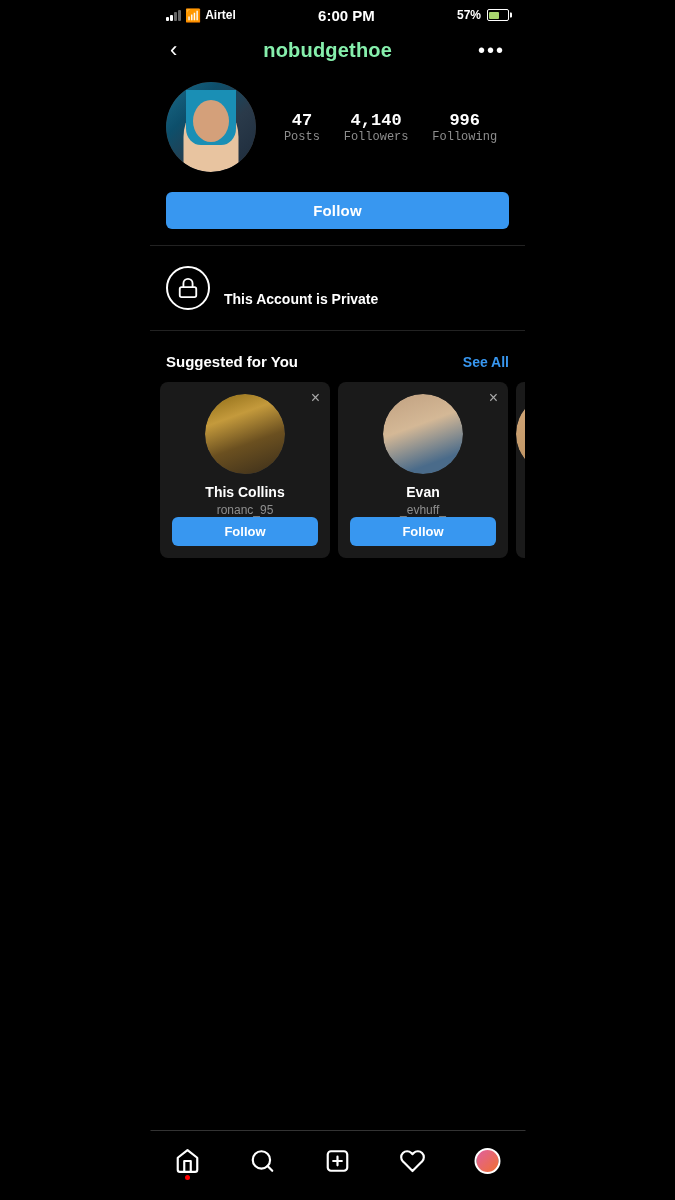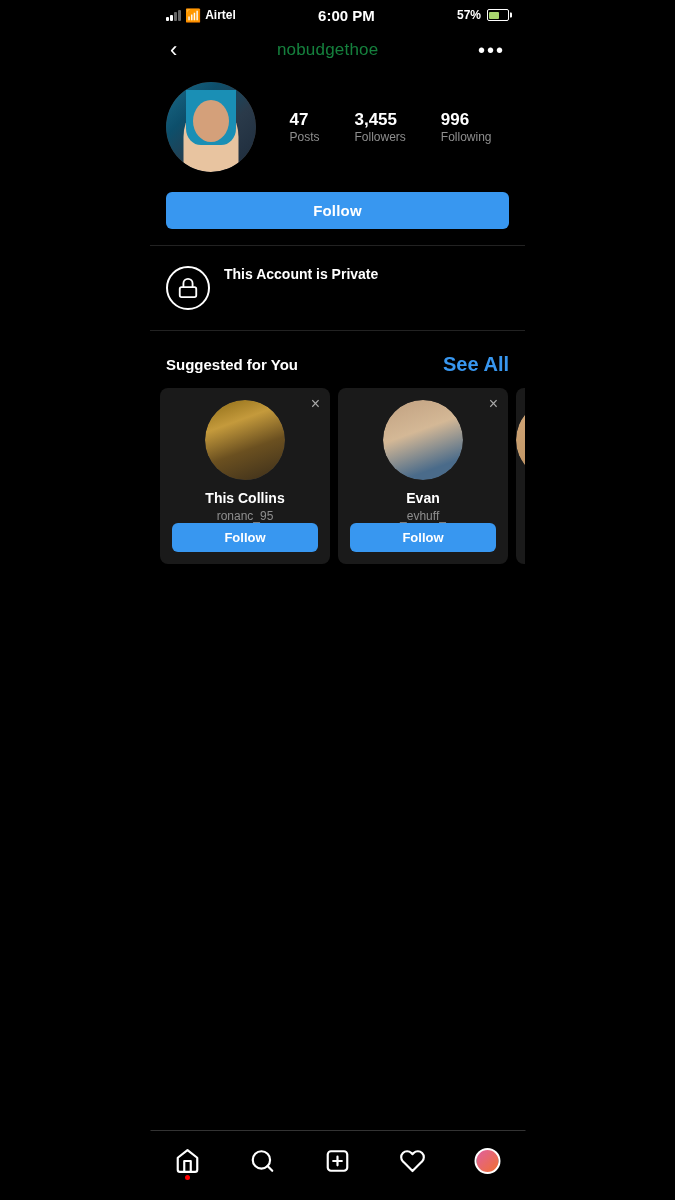--- a/index.html
+++ b/index.html
@@ -76,23 +76,23 @@
       padding: 8px 16px;
       height: 44px;
     }
     .nav-back {
       font-size: 22px;
       color: #fff;
       cursor: pointer;
       padding: 4px;
     }
     .nav-title {
-      font-size: 17px;
-      font-weight: 400;
-      color: #15803d;
+      font-size: 20px;
+      font-weight: 700;
+      color: #86efac;
       letter-spacing: 0.2px;
     }
     .nav-more {
       font-size: 20px;
       color: #fff;
       cursor: pointer;
       letter-spacing: 2px;
       padding: 4px;
     }
 
@@ -159,20 +159,22 @@
       z-index: 3;
     }
 
     .stats-container {
       flex: 1;
       display: flex;
       justify-content: space-around;
       align-items: center;
     }
     .stat-item {
+      text-align: center;
+      font-family: Liberation Mono, monospace;
     }
     .stat-number {
       font-size: 17px;
       font-weight: 700;
       color: #fff;
       display: block;
     }
     .stat-label {
       font-size: 12px;
       color: #8e8e8e;
@@ -193,21 +195,21 @@
       padding: 10px;
       font-size: 15px;
       font-weight: 600;
       cursor: pointer;
       letter-spacing: 0.2px;
     }
 
     
     .private-notice {
       display: flex;
-      align-items: flex-start;
+      align-items: flex-end;
       gap: 14px;
       padding: 20px 16px;
       border-top: 0.5px solid #222;
       border-bottom: 0.5px solid #222;
       margin: 0 0 12px;
     }
     .lock-icon {
       width: 44px;
       height: 44px;
       border: 2px solid #fff;
@@ -241,21 +243,21 @@
       justify-content: space-between;
       align-items: center;
       padding: 10px 16px 12px;
     }
     .suggested-title {
       font-size: 15px;
       font-weight: 700;
       color: #fff;
     }
     .see-all-link {
-      font-size: 20px;
+      font-size: 14px;
       font-weight: 600;
       color: #3897f0;
       cursor: pointer;
     }
 
     
     .suggested-cards {
       display: flex;
       gap: 0;
       overflow-x: hidden;
@@ -424,21 +426,21 @@
     <div class="avatar-img">
       <div class="avatar-face"></div>
     </div>
   </div>
   <div class="stats-container">
     <div class="stat-item">
       <span class="stat-number">47</span>
       <span class="stat-label">Posts</span>
     </div>
     <div class="stat-item">
-      <span class="stat-number">3,455</span>
+      <span class="stat-number">4,140</span>
       <span class="stat-label">Followers</span>
     </div>
     <div class="stat-item">
       <span class="stat-number">996</span>
       <span class="stat-label">Following</span>
     </div>
   </div>
 </div>
 
 <div class="follow-button-container">

